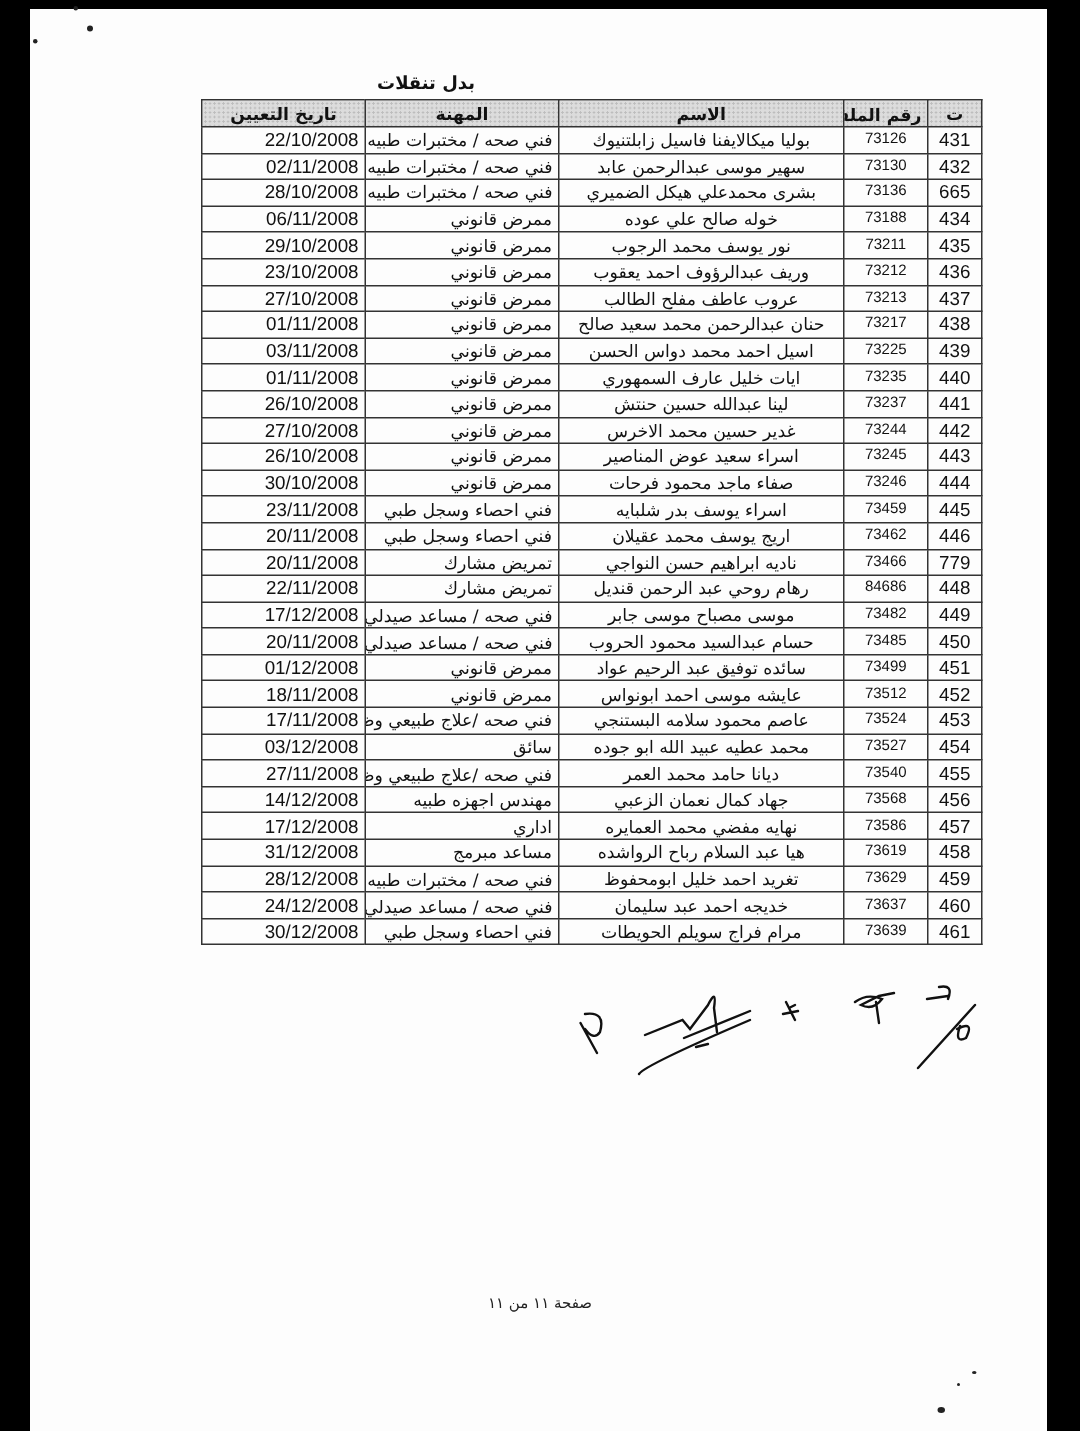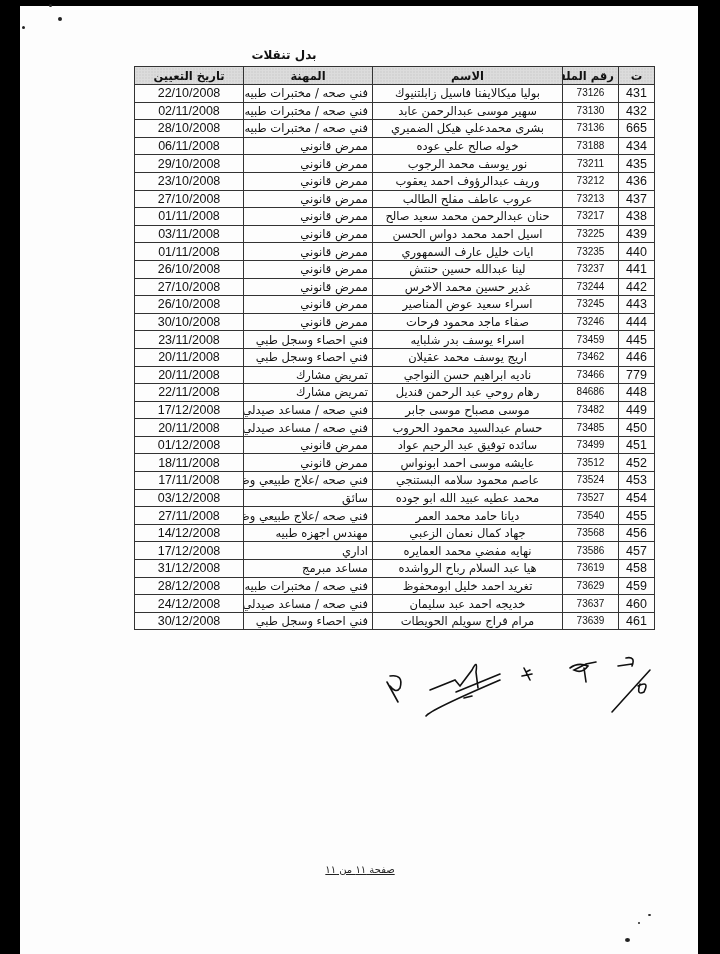--- a/index.html
+++ b/index.html
@@ -29,28 +29,28 @@
       background-image: radial-gradient(#bdbdbd 0.6px, transparent 0.7px);
       background-size:3px 3px;
     }
     col.c-no { width:36px; }
     col.c-file { width:56px; }
     col.c-name { width:190px; }
     col.c-prof { width:129px; }
     col.c-date { width:109px; }
     td.num { text-align:center; direction:ltr; font-family:"Liberation Sans", sans-serif; font-size:12.5px; }
     td.file { text-align:center; direction:ltr; font-family:Liberation Sans, sans-serif; font-size:10px; }
-    td.date { text-align:center; direction:ltr; font-family:"Liberation Sans", sans-serif; font-size:12.5px; }
+    td.date { text-align:right; direction:ltr; font-family:"Liberation Sans", sans-serif; font-size:12.5px; }
     td.name { text-align:center; }
     td.prof { }
     th.h-no { text-align:center; }
     .signatures { position:absolute; left:360px; top:640px; width:320px; height:110px; }
     .footer {
       position:absolute; left:0; width:720px; top:864px; text-align:center;
-      font-size:10px; color:#222; direction:rtl;text-decoration:underline;
+      font-size:10px; color:#222; direction:rtl;
     }
     .speck { position:absolute; background:#222; border-radius:50%; }
   </style>
 </head>
 <body>
 
 <div class="page"></div>
 
 <div class="speck" style="left:49px;top:4px;width:3px;height:3px;"></div>
 <div class="speck" style="left:58px;top:17px;width:4px;height:4px;"></div>

